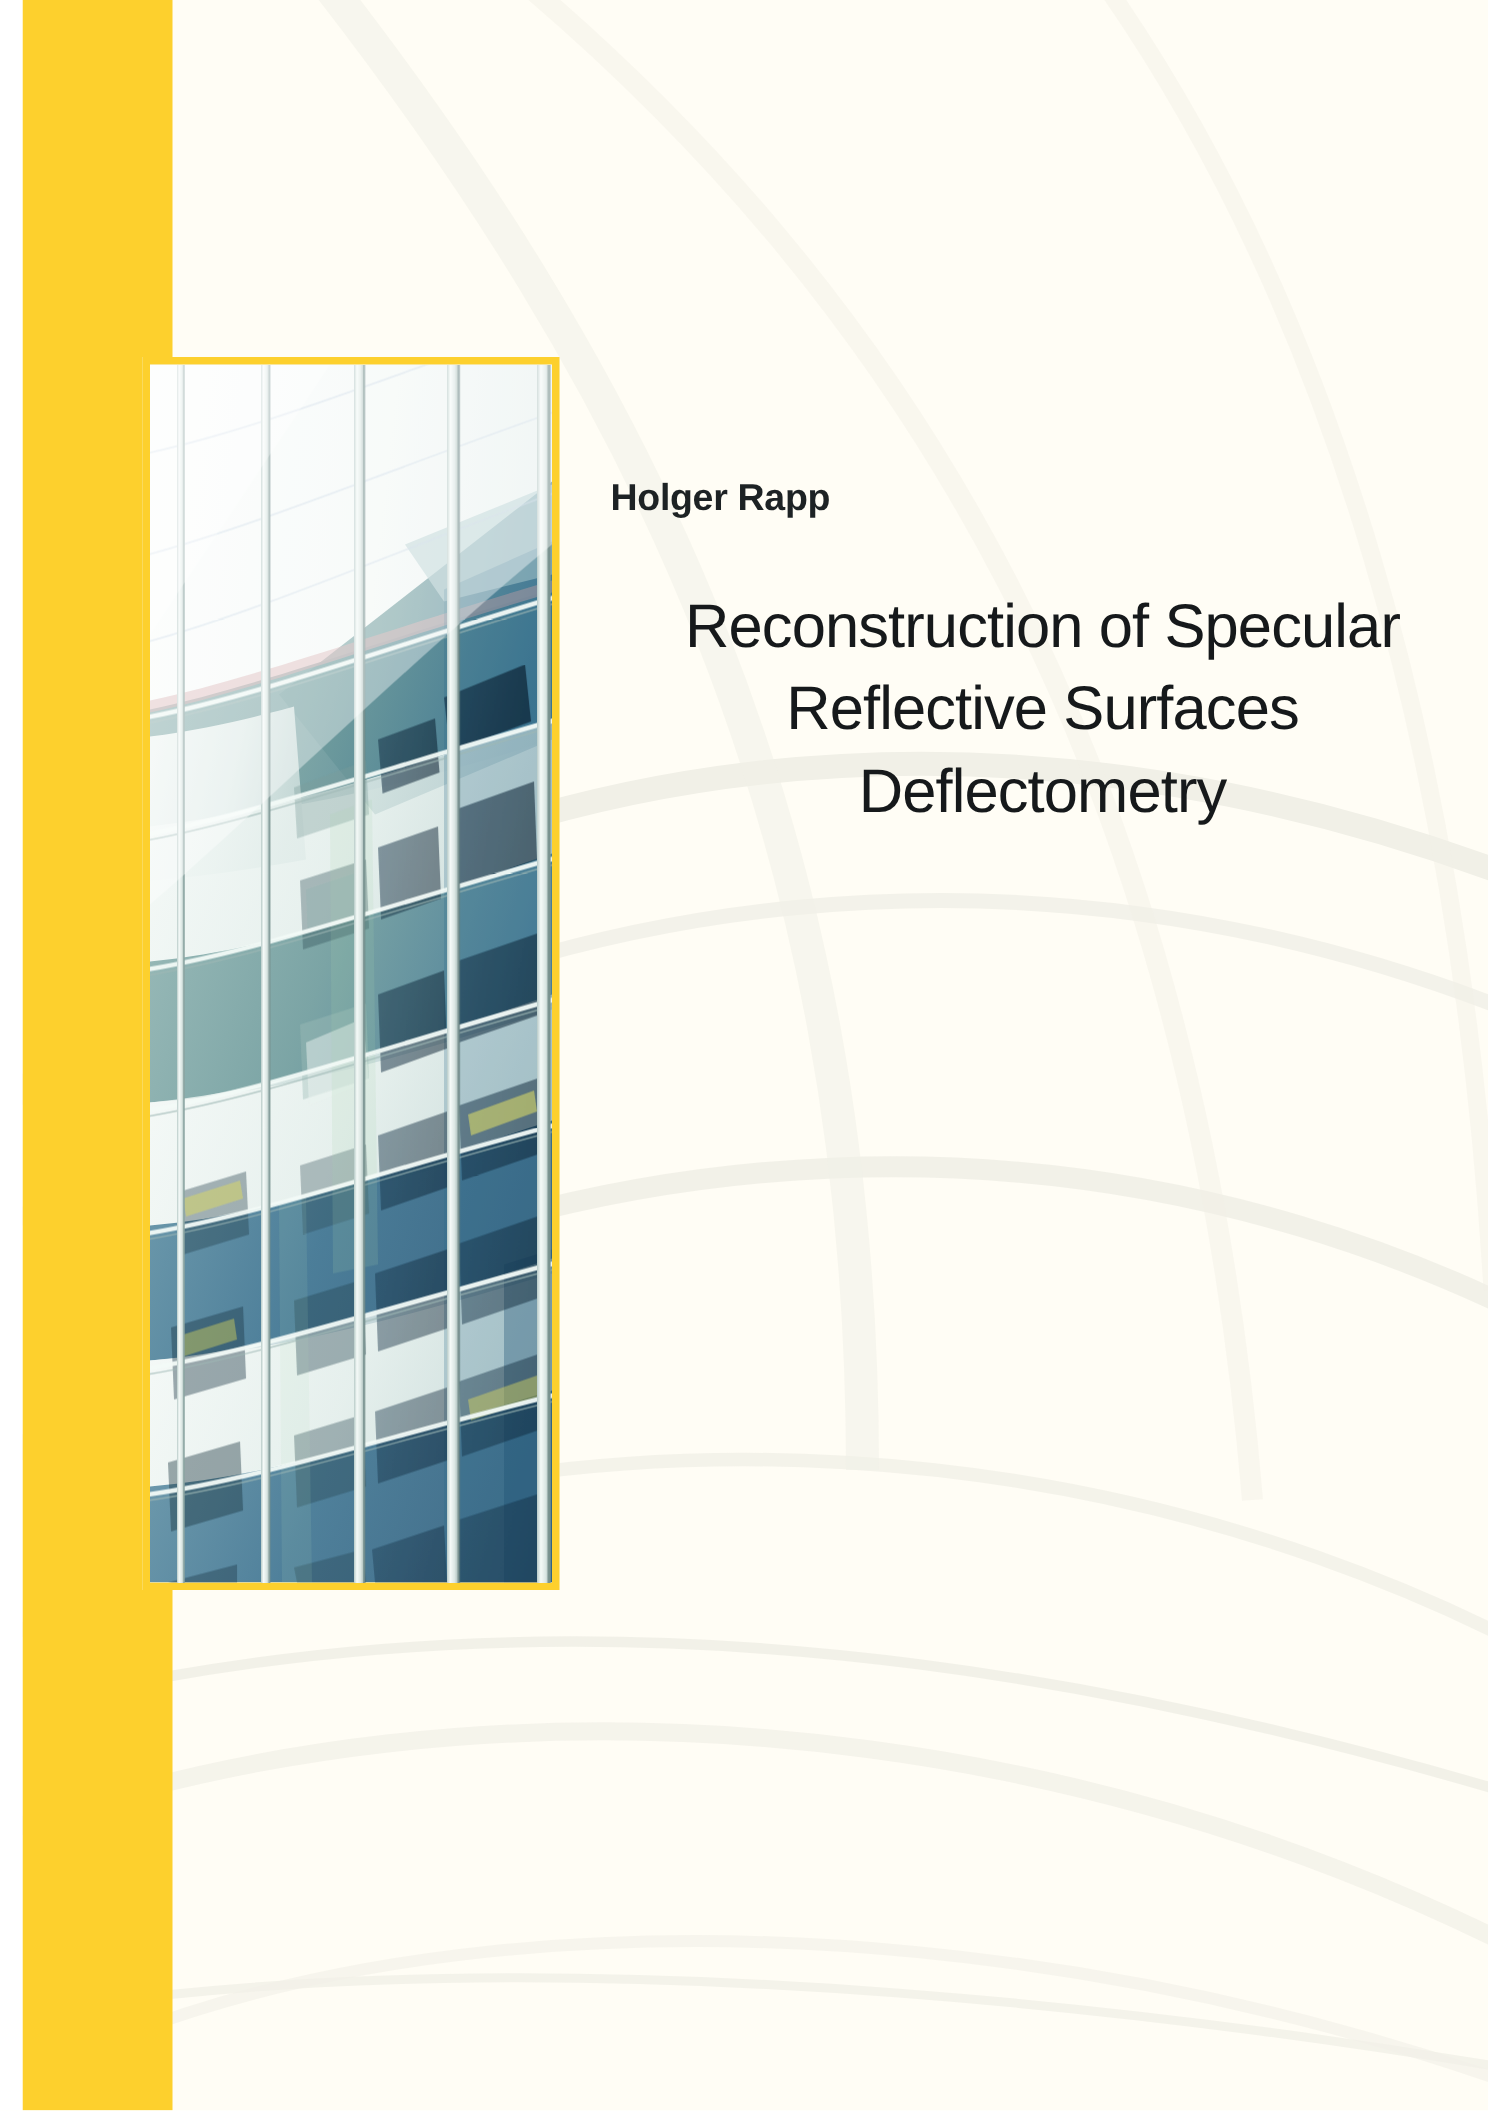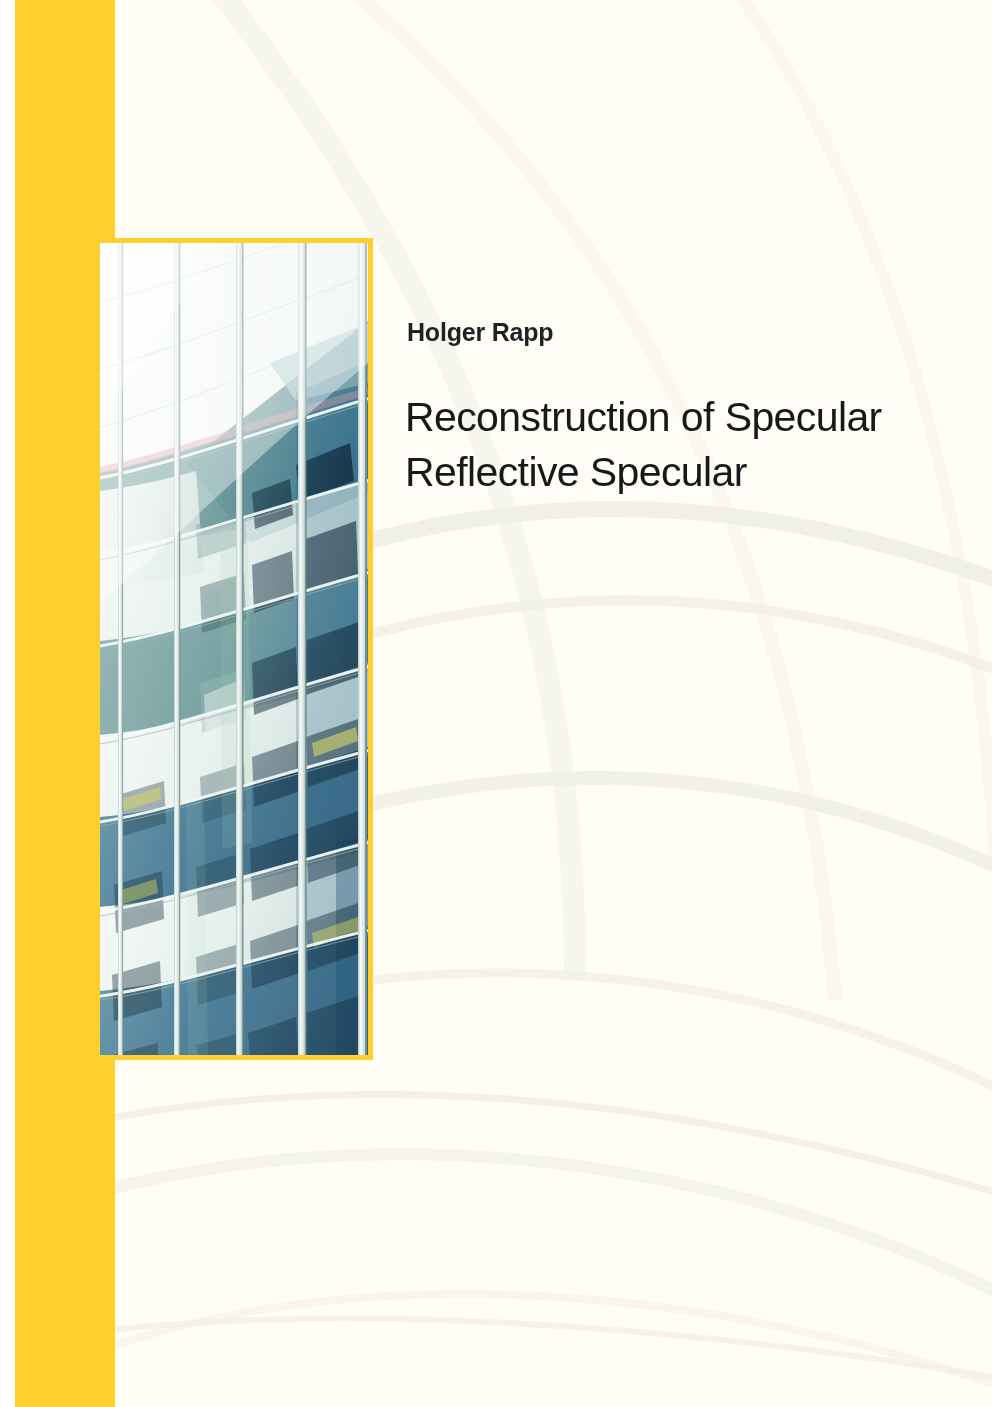--- a/index.html
+++ b/index.html
@@ -264,18 +264,19 @@
 
         <path d="M 0 0 L 268 0 L 268 120 C 160 210 70 300 0 360 Z" fill="#ffffff" opacity="0.40"></path>
         <path d="M 0 0 L 120 0 L 0 180 Z" fill="#ffffff" opacity="0.30"></path>
 
       </g>
     </svg>
   </div>
 
   <div id="author" style="color: rgb(29, 34, 36);">Holger Rapp</div>
 
-  <div id="title" style="color: rgb(22, 25, 27);">
+  <div id="title" style="color: rgb(22, 25, 27); text-align: center;">
     <span class="tline">Reconstruction of Specular</span>
-    <span class="tline">Reflective Specular</span>
+    <span class="tline">Reflective Surfaces</span>
+    <span class="tline">Deflectometry</span>
   </div>
 
 </div>
 
 </body></html>

